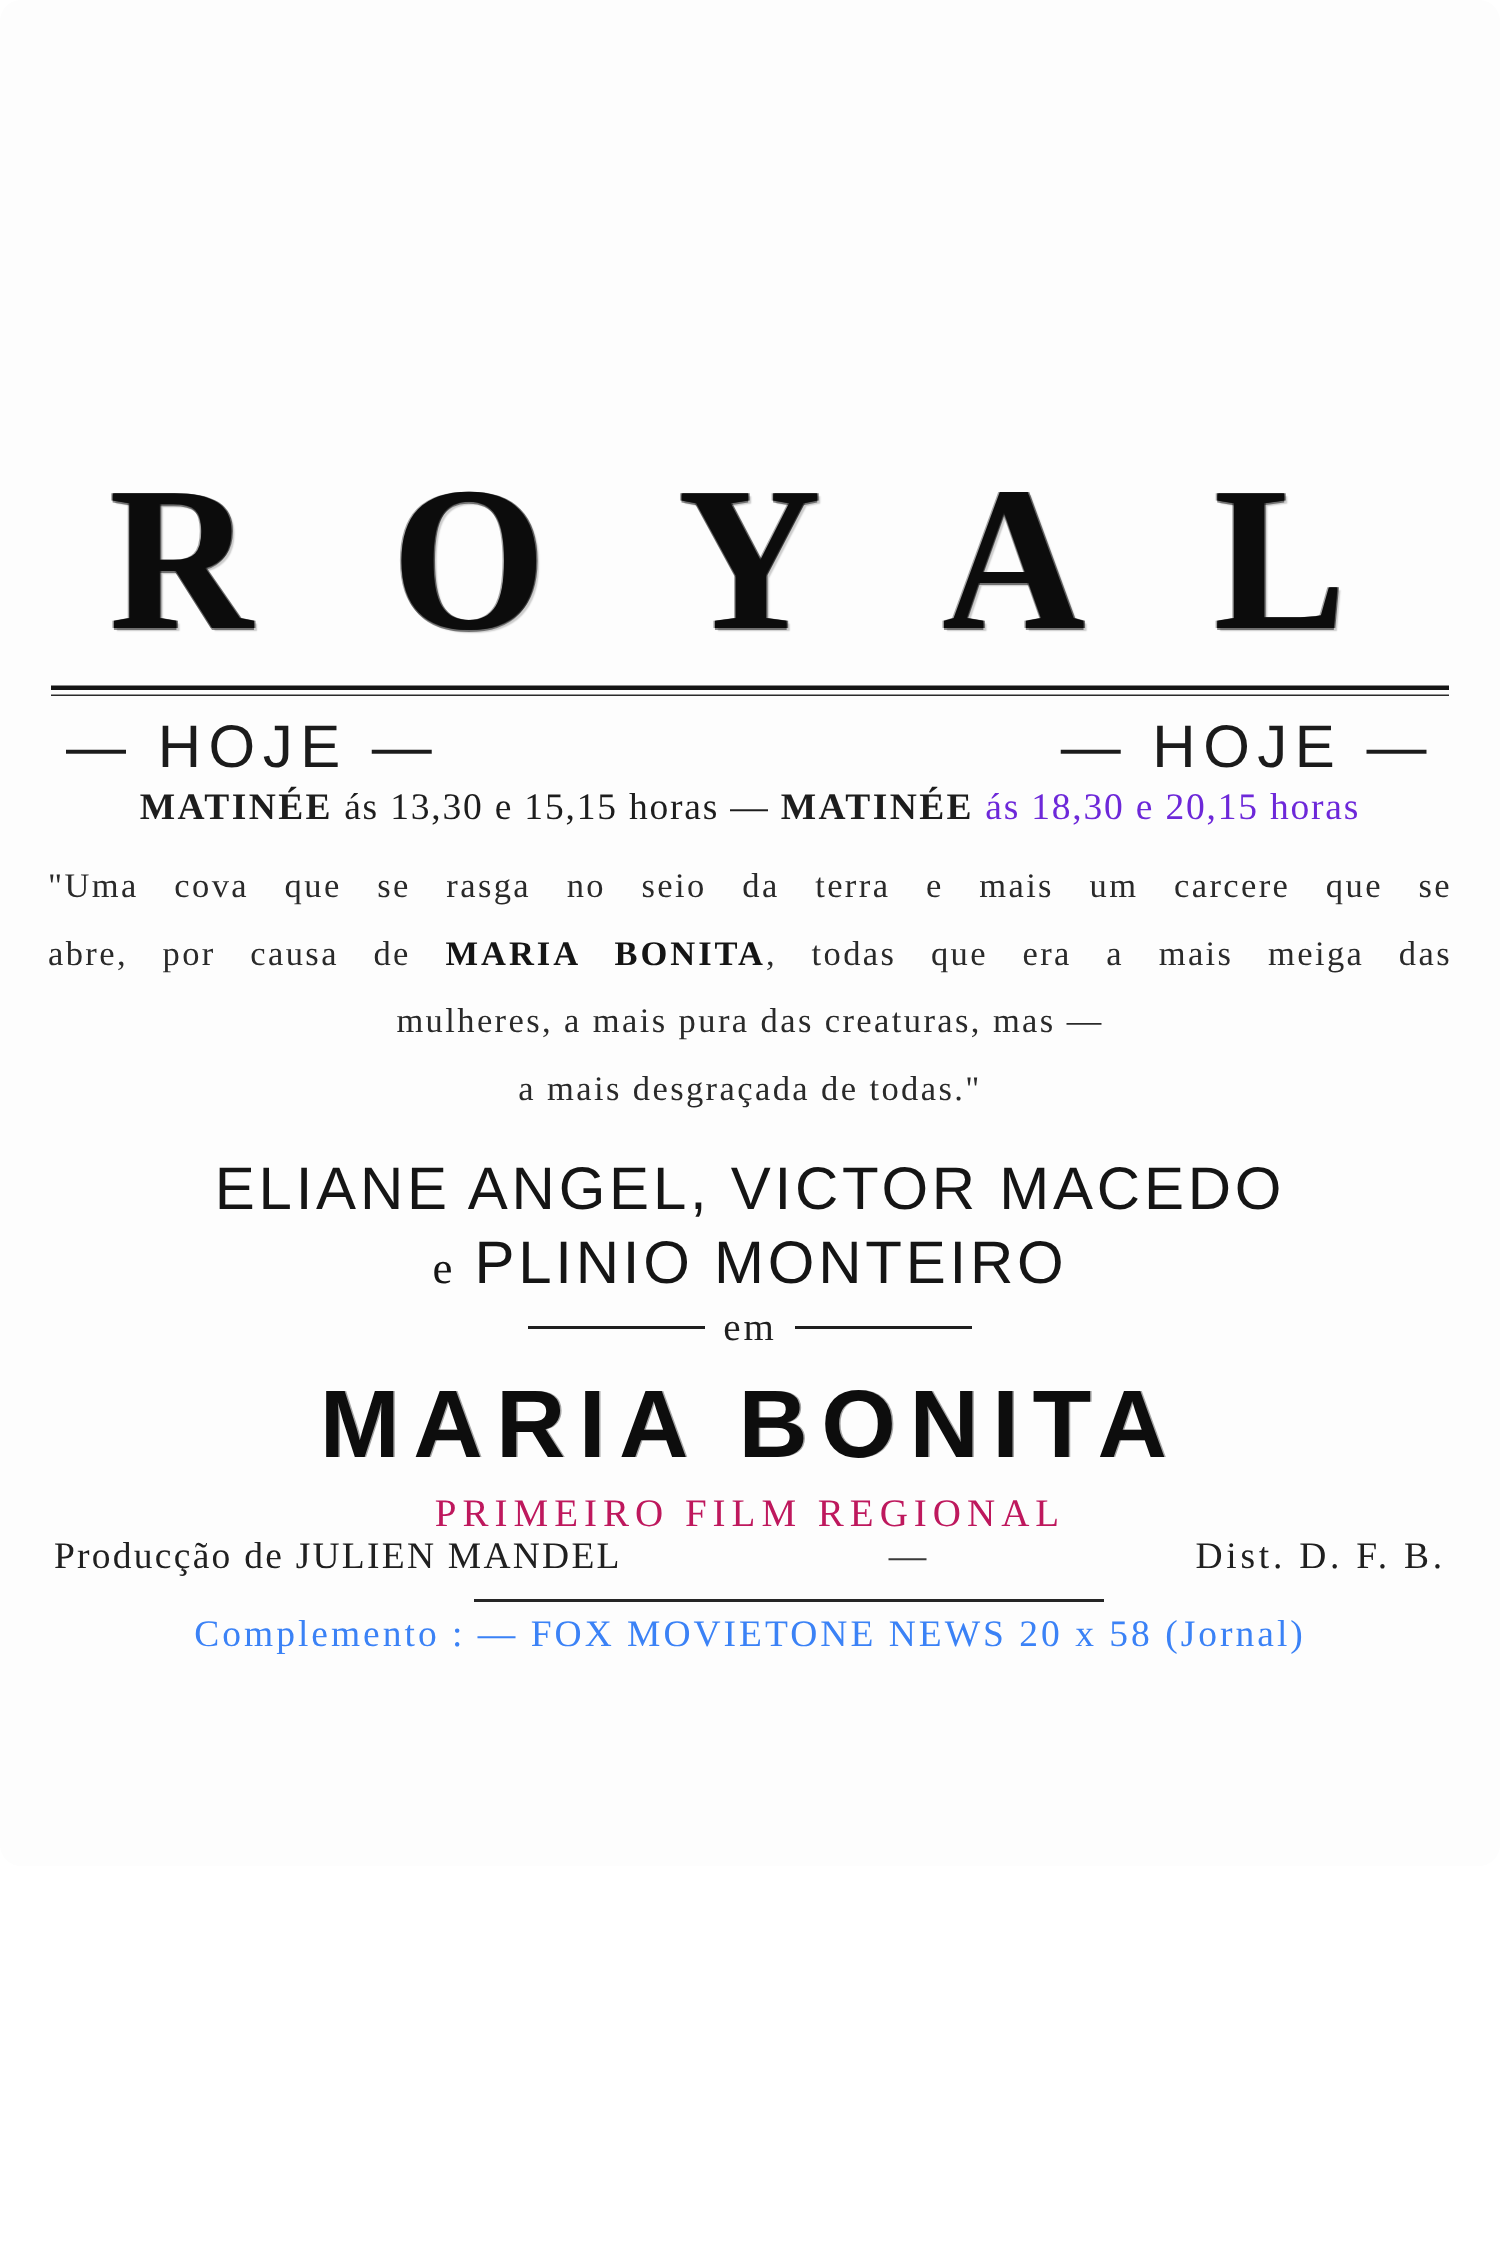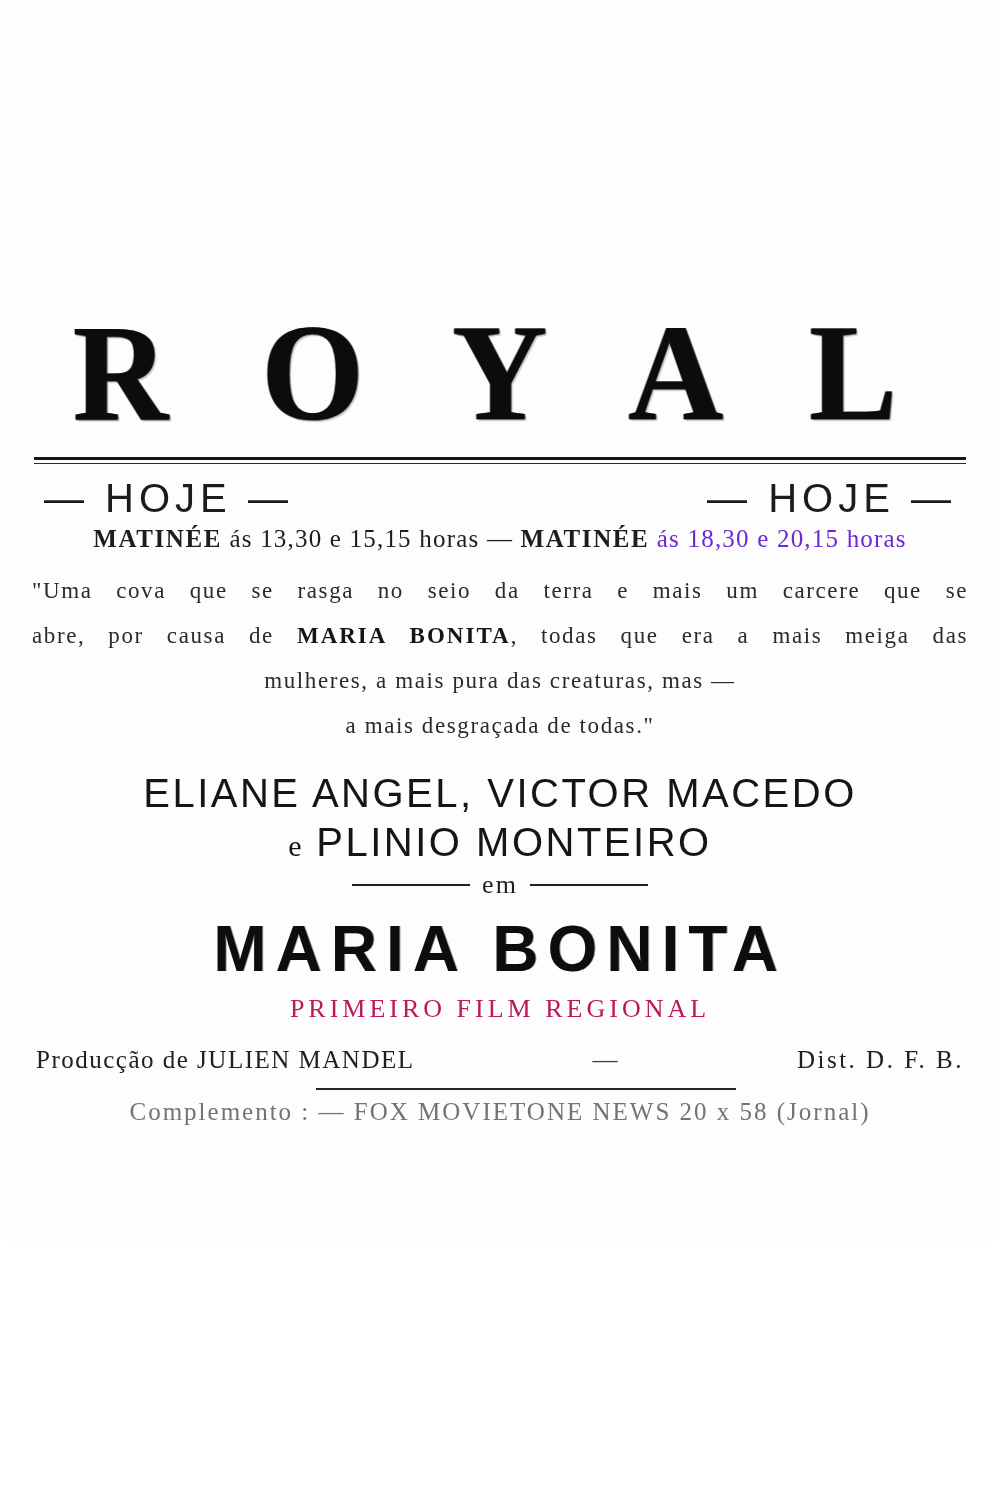--- a/index.html
+++ b/index.html
@@ -168,40 +168,39 @@
 
   
   .credits {
     display: flex;
     align-items: flex-start;
     justify-content: space-between;
     font-family: "Liberation Serif", serif;
     font-size: 25px;
     letter-spacing: 1.5px;
     color: #202020;
-    margin-top: 22px;
     padding: 0 10px;
   }
   .credits .dash-mid { flex: 0 0 auto; padding: 0 20px; color: #3a3a3a; }
   .credits .prod { flex: 0 0 auto; }
   .credits .dist { flex: 0 0 auto; letter-spacing: 2.5px; }
 
   
   .comp-rule {
     border: none;
     border-top: 2px solid #262626;
     margin: 14px auto 8px auto;
     width: 420px;
     margin-left: 290px;
   }
   .complement {
     font-family: "Liberation Serif", serif;
     font-size: 25px;
     letter-spacing: 2px;
-    color: #737373;
+    color: #3b82f6;
     text-align: center;
     padding: 0 10px;
     white-space: nowrap;
   }
 </style>
 </head>
 <body>
 
 <div class="scan">
   <div class="ad-block">

